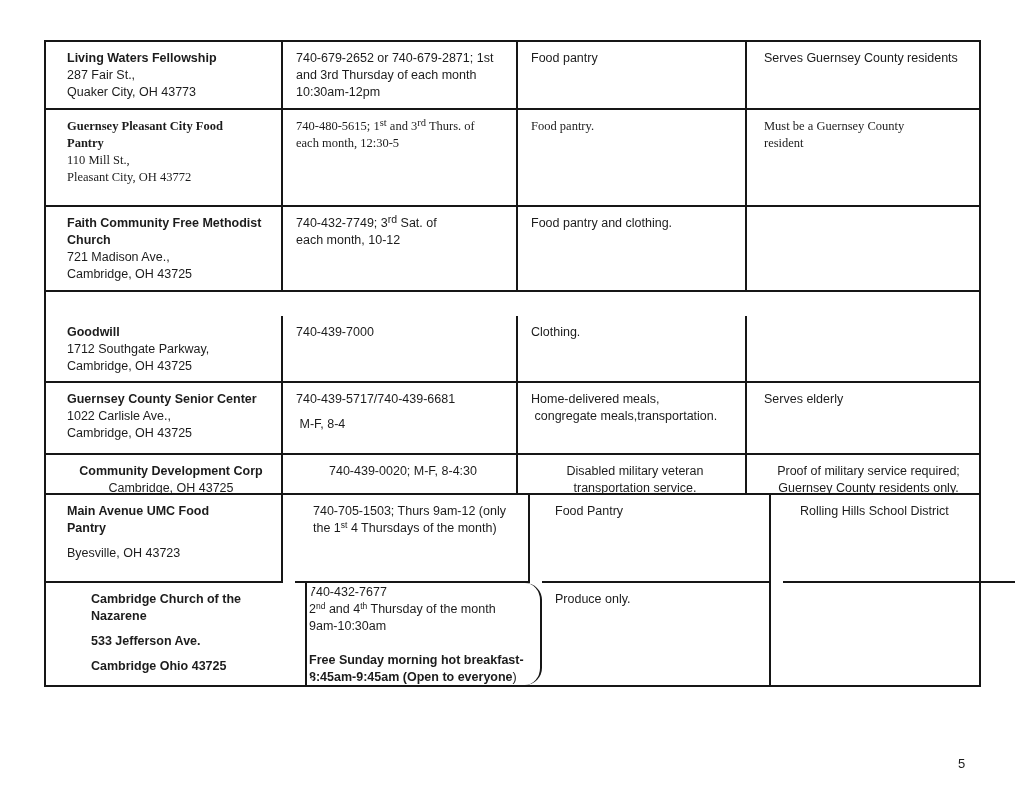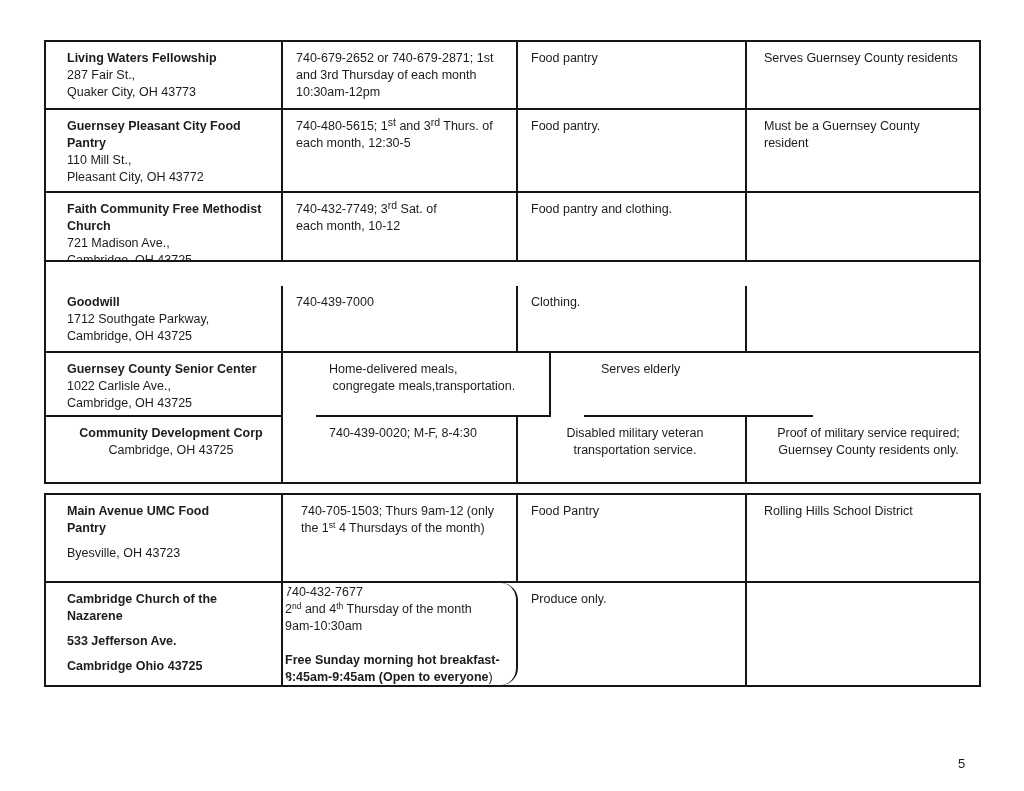--- a/index.html
+++ b/index.html
@@ -19,27 +19,27 @@
     border: 2px solid #161616;
     background: #fff;
   }
   .t1 { top: 40px; width: 937px; }
   .t2 { top: 493px; width: 937px; }
   .row {
     display: grid;
     grid-template-columns: 237px 235px 229px 232px;
   }
   .t1 .row:nth-child(1) { height: 68px; }
-  .t1 .row:nth-child(2) { height: 83px; }
-  .t1 .row:nth-child(3) { height: 69px; }
+  .t1 .row:nth-child(2) { height: 97px; font-family: Liberation Serif, serif; }
+  .t1 .row:nth-child(3) { height: 85px; }
   .t1 .row:nth-child(4) { height: 67px; margin-top: 24px; }
-  .t1 .row:nth-child(5) { height: 64px; gap: 33px; }
+  .t1 .row:nth-child(5) { height: 72px; }
   .t1 .row:nth-child(6) { height: 65px; text-align: center; }
-  .t2 .row:nth-child(1) { height: 88px; }
-  .t2 .row:nth-child(2) { height: 102px; }
+  .t2 .row:nth-child(1) { height: 88px; gap: 12px; }
+  .t2 .row:nth-child(2) { height: 102px; margin-left: 24px; }
   .cell {
     border-right: 2px solid #161616;
     border-bottom: 2px solid #161616;
     padding: 8px 6px 8px 13px;
     overflow: hidden;
   }
   .cell.c4 { border-right: none; padding-left: 17px; }
   .row:last-child .cell { border-bottom: none; }
   .cell.c1 { padding-left: 21px; }
   .t2 .r1 .c2 { padding-left: 18px; }
@@ -164,20 +164,28 @@
       <div class="cell c4"></div>
     </div>
     <div class="row r5">
       <div class="cell c1">
           <div class="para">
             <div class="line"><span class="b">Guernsey County Senior Center</span></div>
             <div class="line"><span>1022 Carlisle Ave.,</span></div>
             <div class="line"><span>Cambridge, OH 43725</span></div>
           </div>
         </div>
+      <div class="cell c2">
+          <div class="para">
+            <div class="line"><span>740-439-5717/740-439-6681</span></div>
+          </div>
+          <div class="para">
+            <div class="line"><span> M-F, 8-4</span></div>
+          </div>
+        </div>
       <div class="cell c3">
           <div class="para">
             <div class="line"><span>Home-delivered meals,</span></div>
             <div class="line"><span> congregate meals,transportation.</span></div>
           </div>
         </div>
       <div class="cell c4">
           <div class="para">
             <div class="line"><span>Serves elderly</span></div>
           </div>

